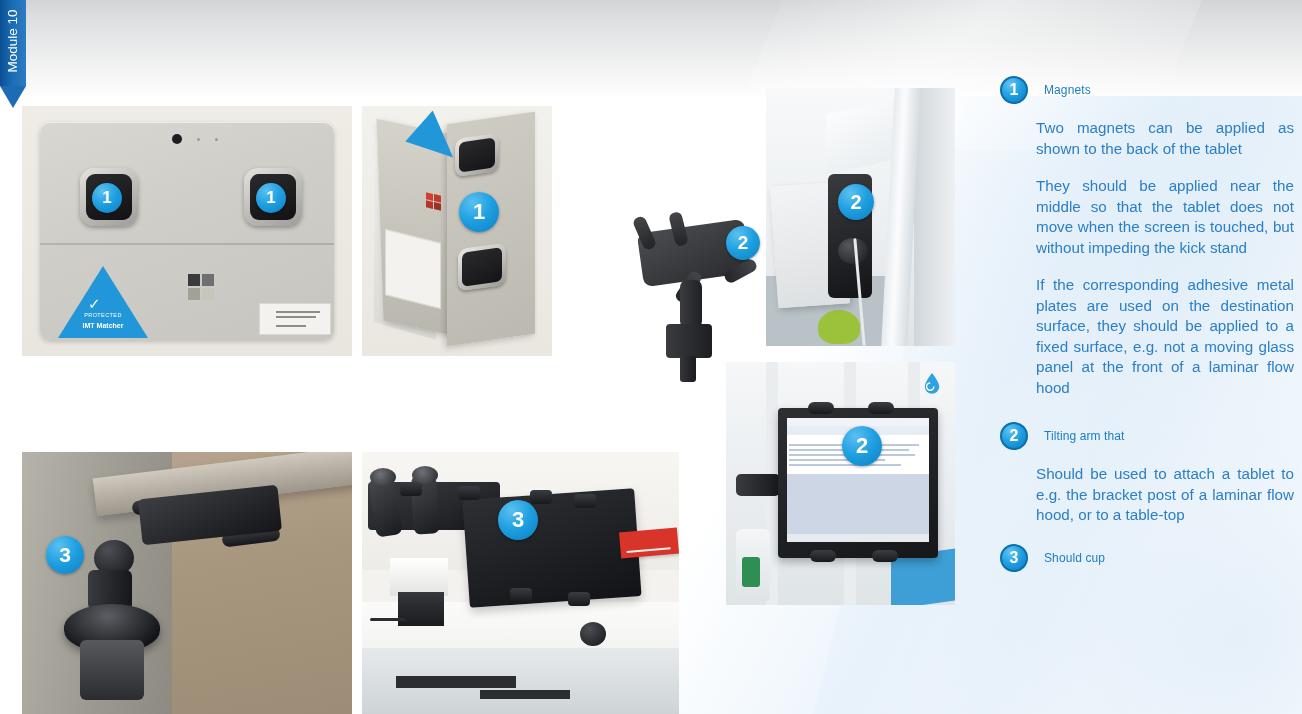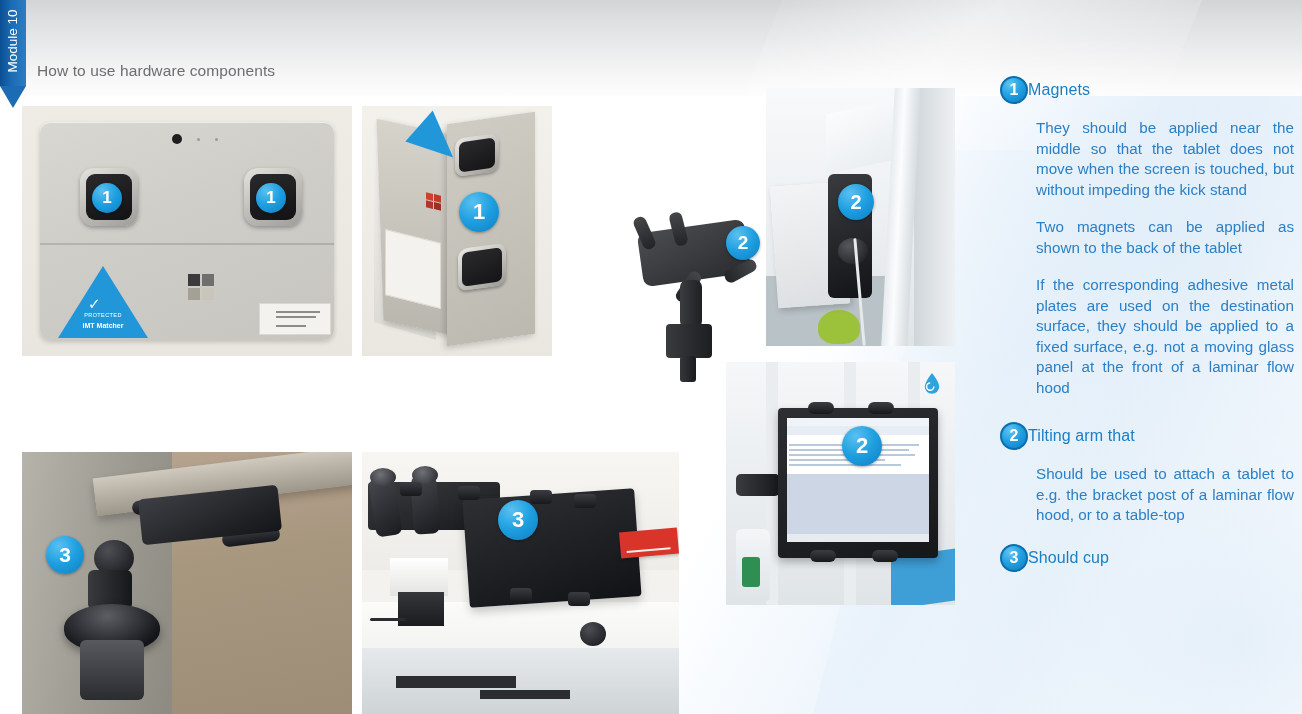--- a/index.html
+++ b/index.html
@@ -253,21 +253,21 @@
   .legend{position:absolute;left:1000px;top:76px;width:294px;}
   .legend-head{position:relative;display:flex;align-items:center;margin-top:0;}
   .badge{
     width:28px;height:28px;border-radius:50%;flex:0 0 28px;
     background:radial-gradient(circle at 34% 26%,#63c5f2 0%,#22a1e2 46%,#0b7cc2 100%);
     border:2px solid #0b6fae;
     color:#ffffff;font-size:16px;font-weight:bold;line-height:24px;text-align:center;
     box-sizing:border-box;
   }
   .legend-title{
-    margin-left:0;color:#1a7ec4;font-size:16px;letter-spacing:.1px;white-space:nowrap;
+    margin-left:16px;color:#1a7ec4;font-size:12px;letter-spacing:.1px;white-space:nowrap;
   }
   .legend-body{
     margin-left:36px;color:#2b7fc6;font-size:15.2px;line-height:20.5px;
     text-align:justify;text-justify:inter-word;
   }
   .legend-body p{margin:0 0 17px 0;}
   .legend-body p:last-child{margin-bottom:0;}
   .sp-1{height:14px;}
   .sp-2{height:24px;}
   .sp-3{height:18px;}
@@ -275,21 +275,20 @@
 </head>
 <body>
 
 <div class="slide">
 
   <div class="bg-wash"></div>
   <div class="bg-diag"></div>
 
   <div class="header">
     <div class="header-sheen"></div>
-    <div class="subtitle">How to use hardware components</div>
   </div>
 
   <div class="module-tab">
     <div class="label">Module 10</div>
   </div>
   <div class="module-point"></div>
 
   <div class="photo" id="p1">
     <div class="ph-inner">
       <div class="tab-body"></div>
@@ -450,22 +449,22 @@
   </div>
 
   <div class="legend">
 
     <div class="legend-head">
       <div class="badge">1</div>
       <div class="legend-title">Magnets</div>
     </div>
     <div class="sp-1"></div>
     <div class="legend-body">
+      <p>Two magnets can be applied as shown to the back of the tablet</p>
       <p>They should be applied near the middle so that the tablet does not move when the screen is touched, but without impeding the kick stand</p>
-      <p>Two magnets can be applied as shown to the back of the tablet</p>
       <p>If the corresponding adhesive metal plates are used on the destination surface, they should be applied to a fixed surface, e.g. not a moving glass panel at the front of a laminar flow hood</p>
     </div>
 
     <div class="sp-2"></div>
 
     <div class="legend-head">
       <div class="badge">2</div>
       <div class="legend-title">Tilting arm that</div>
     </div>
     <div class="sp-1"></div>

